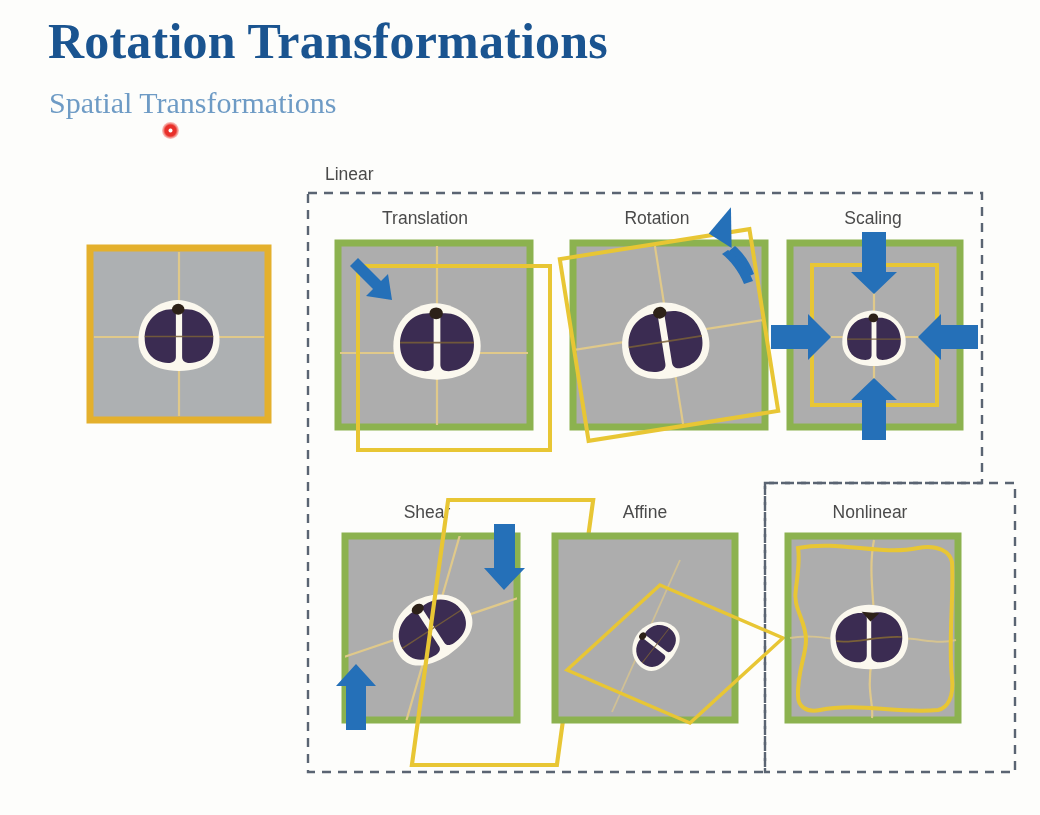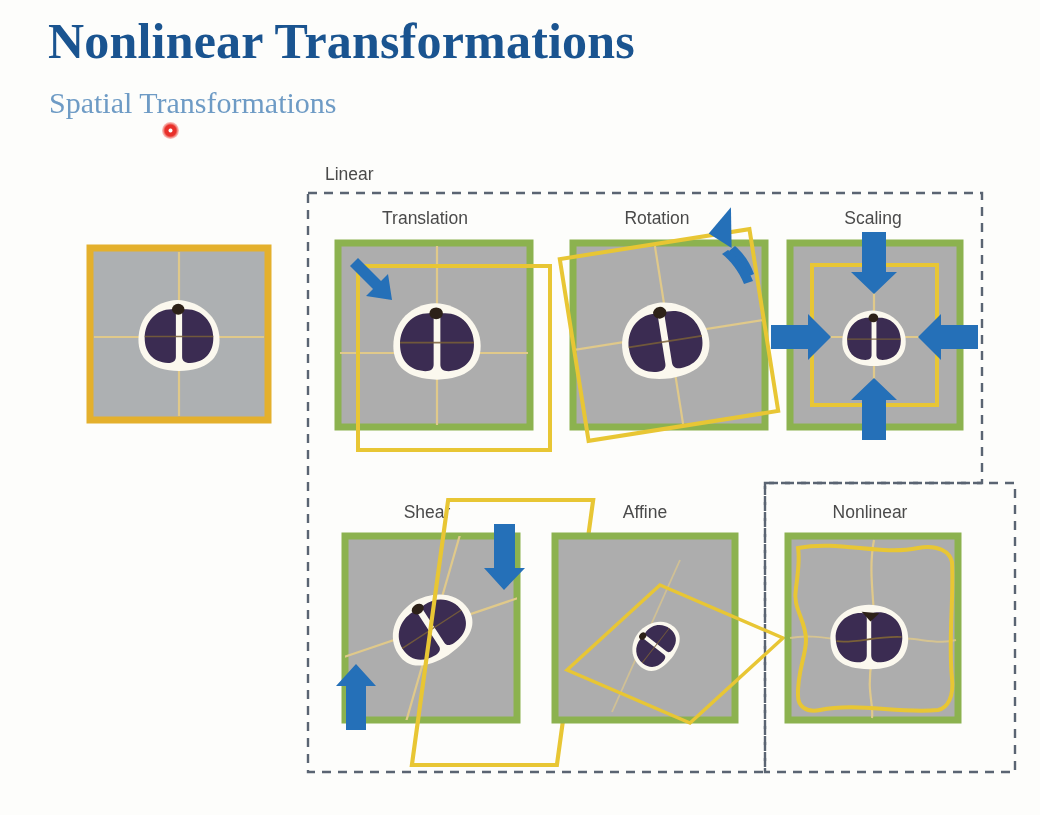--- a/index.html
+++ b/index.html
@@ -77,21 +77,21 @@
   .panel-label {
     font-family: "Liberation Sans", sans-serif;
     font-size: 17.5px;
     fill: #4a4a4a;
     text-anchor: middle;
   }
 </style>
 </head>
 <body>
 
-<div id="slide-title">Nonlinear Transformations</div>
+<div id="slide-title">Rotation Transformations</div>
 
 <div id="slide-subtitle">Spatial Transformations</div>
 
 <div id="cursor-dot"></div>
 
 <div id="figure">
 <svg width="1040" height="815" viewBox="0 0 1040 815" xmlns="http://www.w3.org/2000/svg">
 
   <defs>
 

